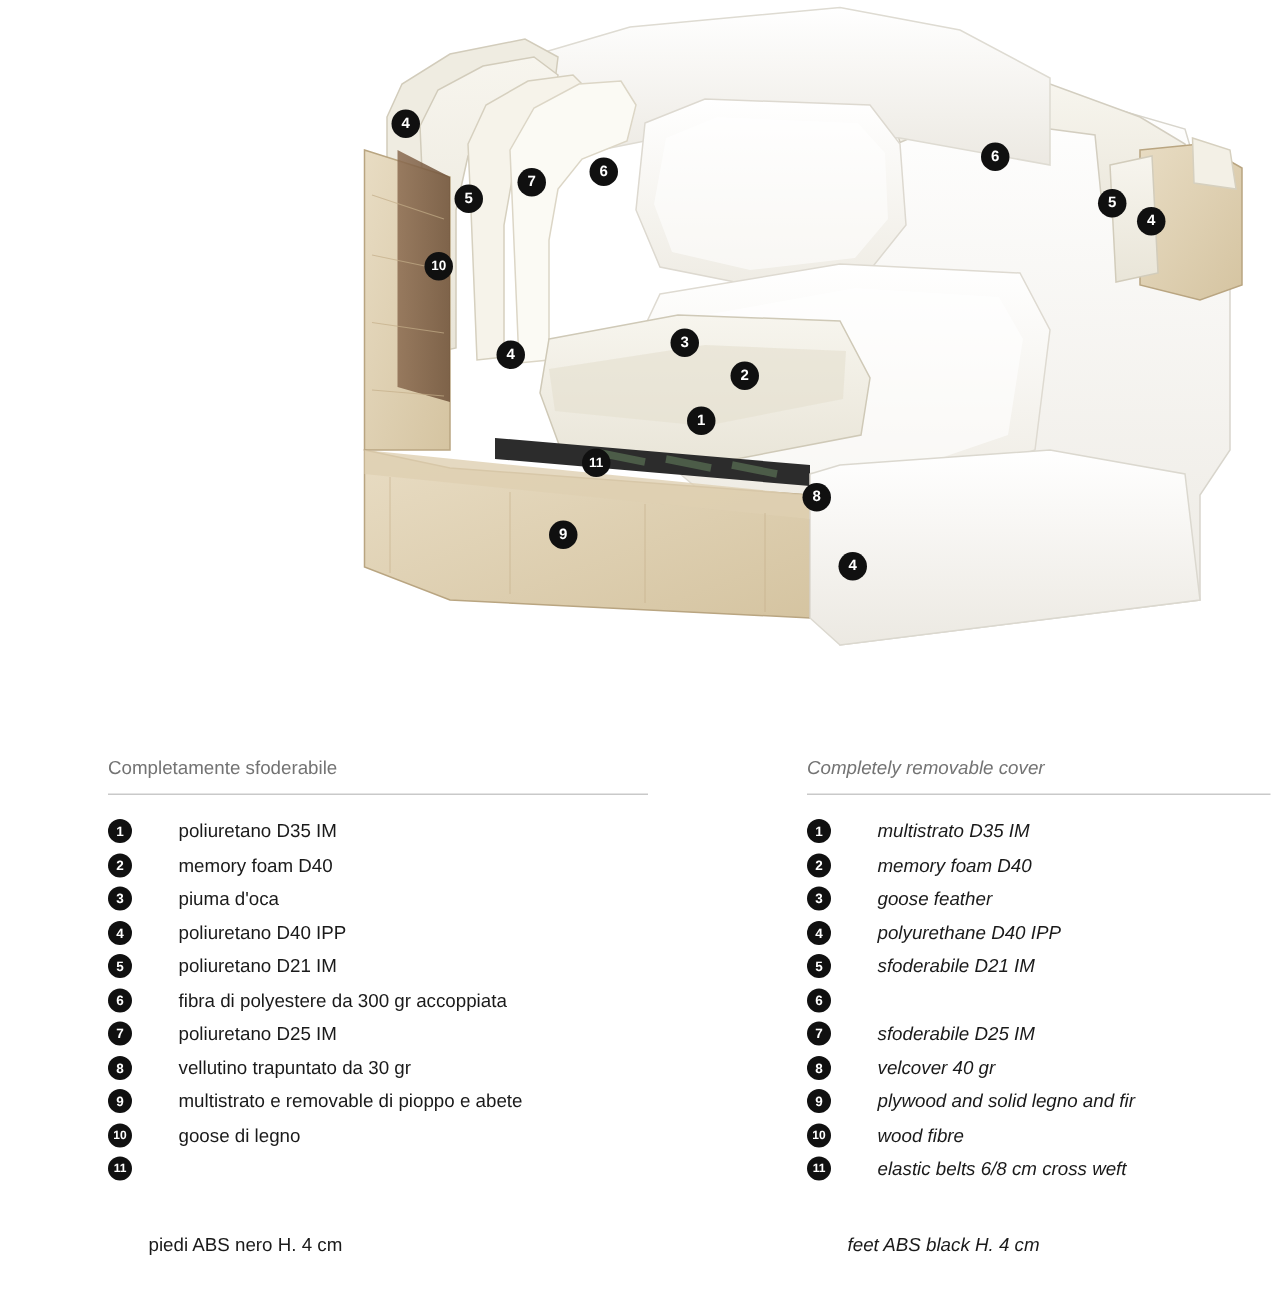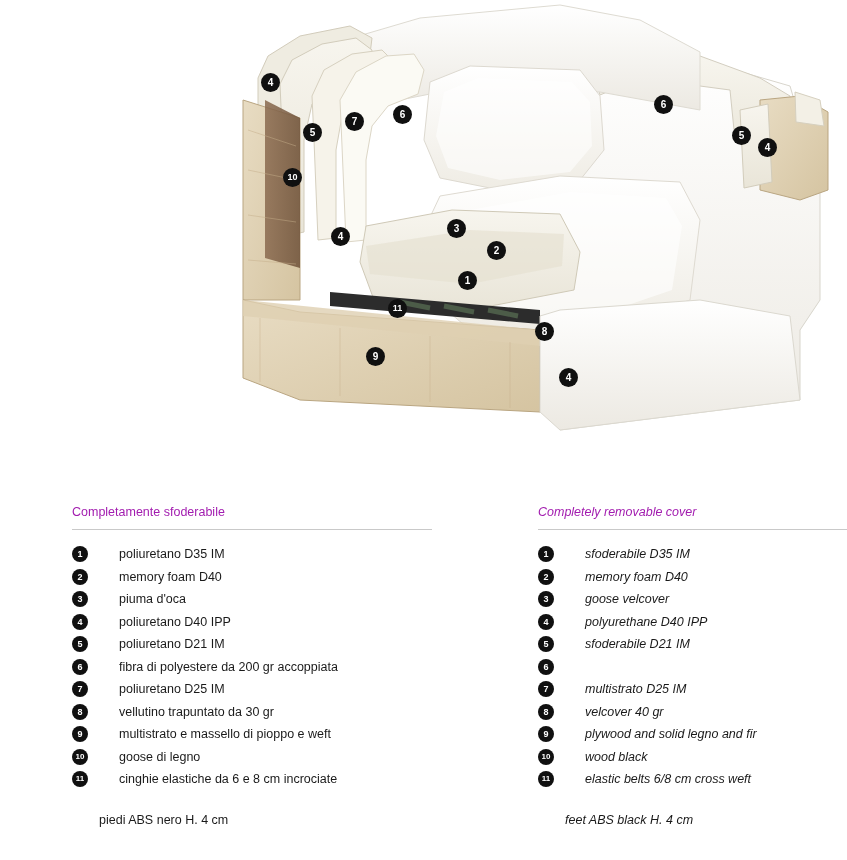--- a/index.html
+++ b/index.html
@@ -58,21 +58,21 @@
   .legend-col {
     position: absolute;
     top: 0;
     width: 360px;
   }
   #legend-it { left: 72px; }
   #legend-en { left: 538px; }
 
   .legend-title {
     font-size: 12.5px;
-    color: #a21caf;
+    color: #737373;
     padding-bottom: 10px;
     border-bottom: 1px solid #c9c9c9;
     margin-bottom: 13px;
     white-space: nowrap;
   }
   .legend-title.italic { font-style: italic; }
 
   .legend-list {
     list-style: none;
     margin: 0;
@@ -101,21 +101,21 @@
     font-size: 12.5px;
     color: #1a1a1a;
     white-space: nowrap;
     padding-left: 20px;
   }
   .legend-text.italic { font-style: italic; }
 
   .legend-footer {
     font-size: 12.5px;
     color: #1a1a1a;
-    margin-top: 22px;
+    margin-top: 32px;
     margin-left: 27px;
     white-space: nowrap;
   }
   .legend-footer.italic { font-style: italic; }
 </style>
 </head>
 <body>
 
 <div id="illustration">
 
@@ -236,87 +236,86 @@
       <li class="legend-item">
         <span class="legend-num">4</span>
         <span class="legend-text">poliuretano D40 IPP</span>
       </li>
       <li class="legend-item">
         <span class="legend-num">5</span>
         <span class="legend-text">poliuretano D21 IM</span>
       </li>
       <li class="legend-item">
         <span class="legend-num">6</span>
-        <span class="legend-text">fibra di polyestere da 200 gr accoppiata</span>
+        <span class="legend-text">fibra di polyestere da 300 gr accoppiata</span>
       </li>
       <li class="legend-item">
         <span class="legend-num">7</span>
         <span class="legend-text">poliuretano D25 IM</span>
       </li>
       <li class="legend-item">
         <span class="legend-num">8</span>
         <span class="legend-text">vellutino trapuntato da 30 gr</span>
       </li>
       <li class="legend-item">
         <span class="legend-num">9</span>
-        <span class="legend-text">multistrato e massello di pioppo e weft</span>
+        <span class="legend-text">multistrato e removable di pioppo e abete</span>
       </li>
       <li class="legend-item">
         <span class="legend-num small">10</span>
         <span class="legend-text">goose di legno</span>
       </li>
       <li class="legend-item">
         <span class="legend-num small">11</span>
-        <span class="legend-text">cinghie elastiche da 6 e 8 cm incrociate</span>
       </li>
     </ul>
     <div class="legend-footer">piedi ABS nero H. 4 cm</div>
   </div>
 
   <div class="legend-col" id="legend-en">
     <div class="legend-title italic">Completely removable cover</div>
     <ul class="legend-list">
       <li class="legend-item">
         <span class="legend-num">1</span>
-        <span class="legend-text italic">sfoderabile D35 IM</span>
+        <span class="legend-text italic">multistrato D35 IM</span>
       </li>
       <li class="legend-item">
         <span class="legend-num">2</span>
         <span class="legend-text italic">memory foam D40</span>
       </li>
       <li class="legend-item">
         <span class="legend-num">3</span>
-        <span class="legend-text italic">goose velcover</span>
+        <span class="legend-text italic">goose feather</span>
       </li>
       <li class="legend-item">
         <span class="legend-num">4</span>
         <span class="legend-text italic">polyurethane D40 IPP</span>
       </li>
       <li class="legend-item">
         <span class="legend-num">5</span>
         <span class="legend-text italic">sfoderabile D21 IM</span>
       </li>
       <li class="legend-item">
         <span class="legend-num">6</span>
       </li>
       <li class="legend-item">
         <span class="legend-num">7</span>
-        <span class="legend-text italic">multistrato D25 IM</span>
+        <span class="legend-text italic">sfoderabile D25 IM</span>
       </li>
       <li class="legend-item">
         <span class="legend-num">8</span>
         <span class="legend-text italic">velcover 40 gr</span>
       </li>
       <li class="legend-item">
         <span class="legend-num">9</span>
         <span class="legend-text italic">plywood and solid legno and fir</span>
       </li>
       <li class="legend-item">
         <span class="legend-num small">10</span>
-        <span class="legend-text italic">wood black</span>
+        <span class="legend-text italic">wood fibre</span>
       </li>
       <li class="legend-item">
         <span class="legend-num small">11</span>
         <span class="legend-text italic">elastic belts 6/8 cm cross weft</span>
       </li>
     </ul>
     <div class="legend-footer italic">feet ABS black H. 4 cm</div>
   </div>
 
 </div>

